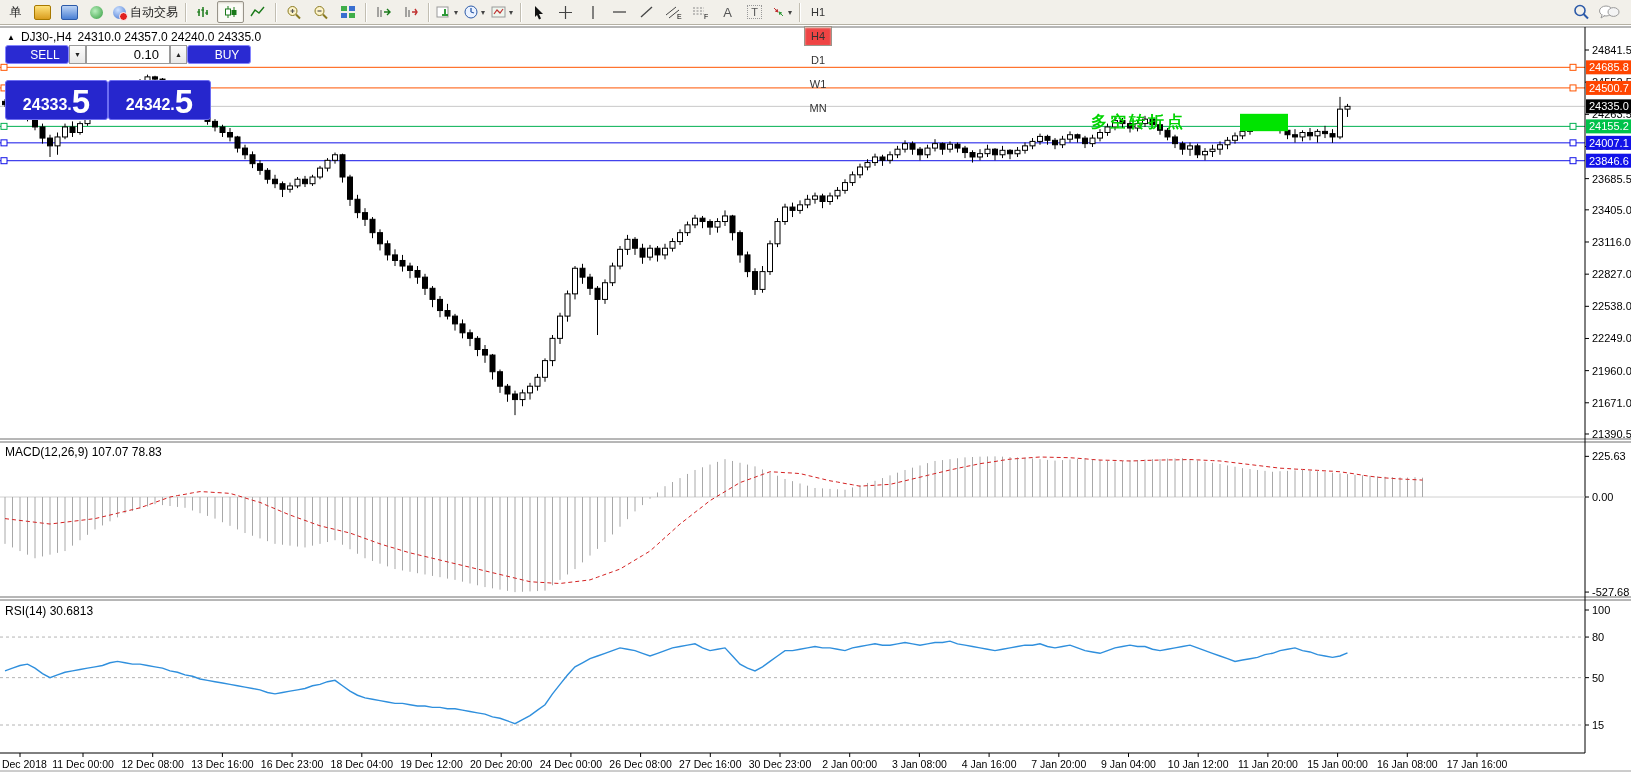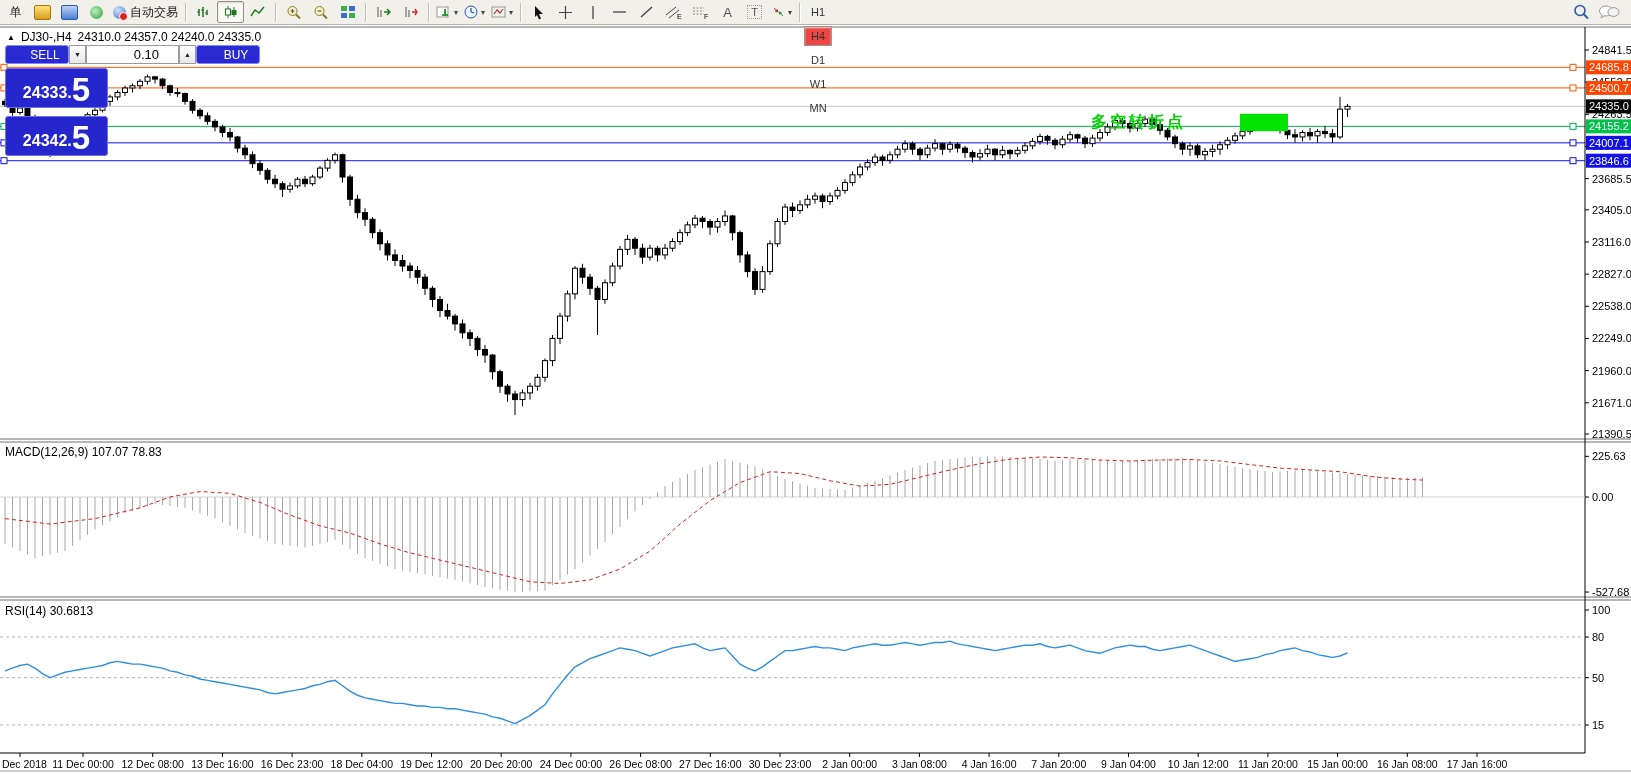--- a/index.html
+++ b/index.html
@@ -24,22 +24,22 @@
   #chart-title{left:7px;top:4px;font-size:12px;color:#000;display:flex;align-items:center;gap:6px;}
   #chart-title .tri{font-size:8px;}
   
   #panel{left:5px;top:19px;width:214px;z-index:4;}
   #panel .row1{display:flex;align-items:stretch;height:19px;}
   .obtn{background:#2a2ad2;border:1px solid #8585ff;border-radius:3px;color:#fff;font-size:12px;
     width:46px;display:flex;align-items:center;justify-content:center;flex:none;padding-left:16px;}
   .spin{width:15px;background:linear-gradient(#fcfcfc,#e8e8e8);border:1px solid #9a9a9a;font-size:7px;
     color:#222;display:flex;align-items:center;justify-content:center;flex:none;}
   .lot{width:72px;background:#fff;border:1px solid #9a9a9a;font-size:13px;color:#000;
-    display:flex;align-items:center;justify-content:flex-end;padding-right:19px;flex:none;}
-  #panel .row2{display:flex;margin-top:4px;gap:8px;flex-direction:column;}
+    display:flex;align-items:center;justify-content:flex-end;padding-right:10px;flex:none;}
+  #panel .row2{display:flex;margin-top:16px;gap:0;}
   .pxbox{background:#2626cd;border:1px solid #6d6df2;border-radius:3px;color:#fff;width:103px;height:40px;
     display:flex;align-items:flex-end;justify-content:center;padding-bottom:1px;box-sizing:border-box;}
   .pxbox .small{font-size:16px;font-weight:bold;line-height:20px;padding-bottom:3px;}
   .pxbox .big{font-size:33px;font-weight:bold;line-height:33px;}
   
   #macd-label{left:5px;top:419px;font-size:12px;color:#000;}
   #rsi-label{left:5px;top:578px;font-size:12px;color:#000;}
   #annot{left:1091px;top:86px;font-size:16px;font-weight:bold;color:#00d300;letter-spacing:3px;z-index:2;}
 </style>
 </head>

